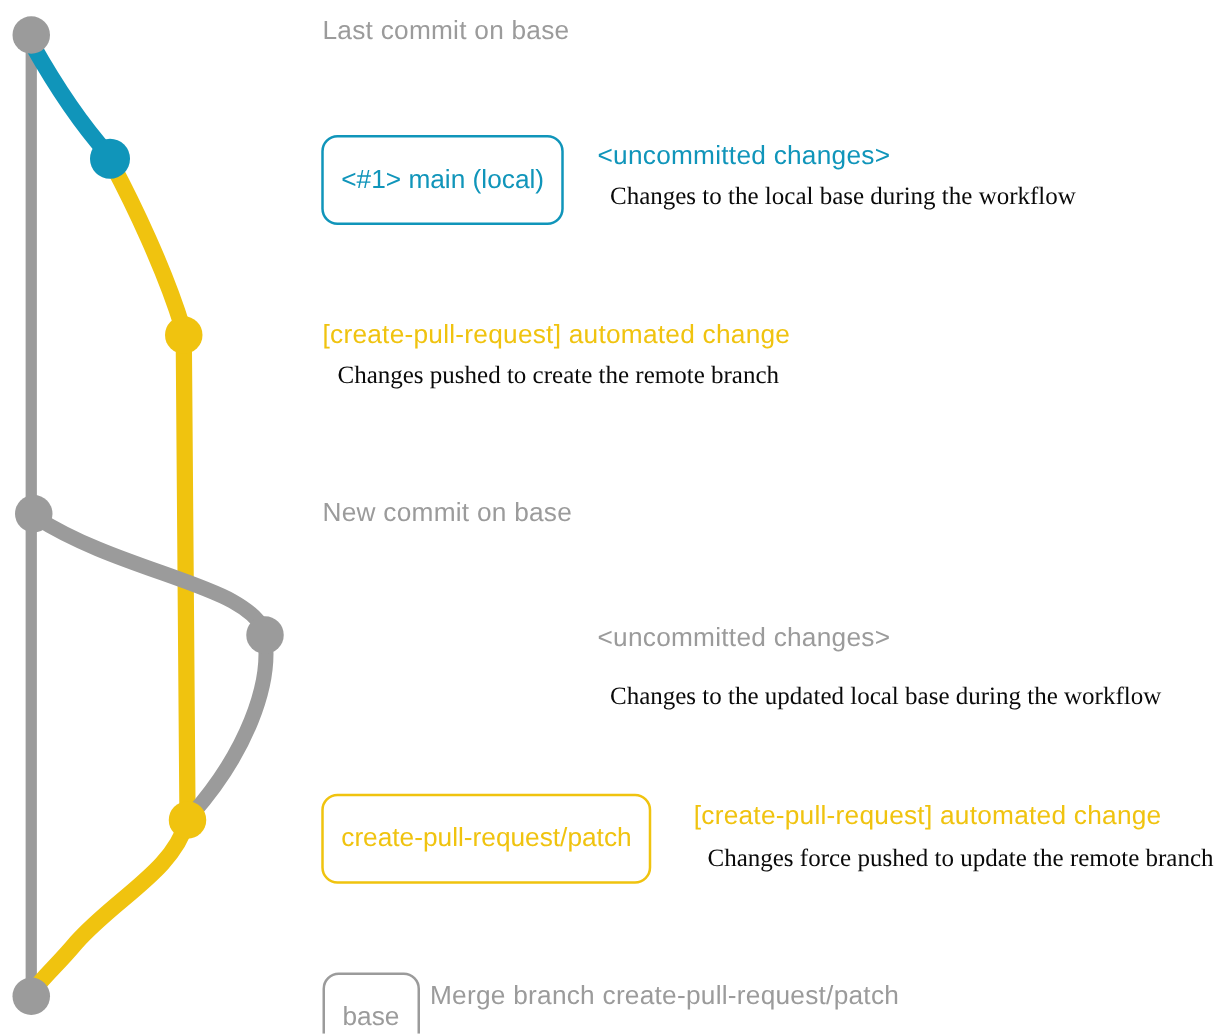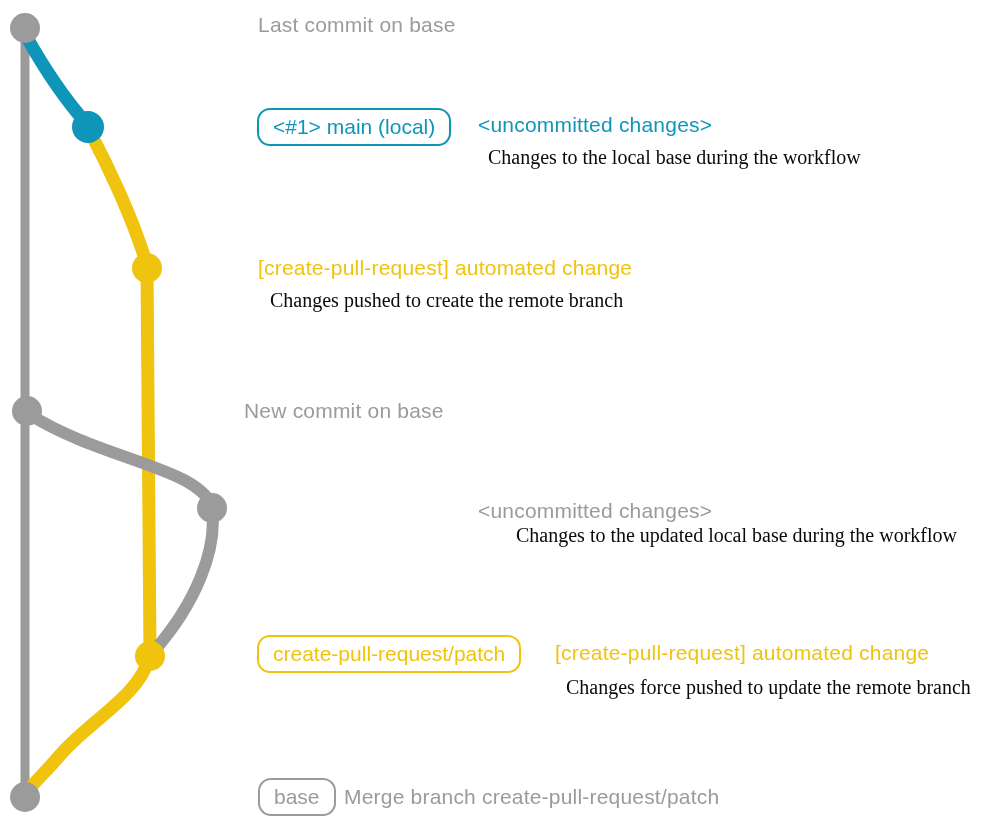--- a/index.html
+++ b/index.html
@@ -32,21 +32,21 @@
     font-size: 20px;
     color: var(--black);
   }
   .tag-box {
     position: absolute;
     display: inline-flex;
     align-items: center;
     justify-content: center;
     border: 2px solid;
     border-radius: 13px;
-    padding: 5px 14px;
+    padding: 22px 14px;
     font-size: 21px;
     background: #ffffff;
     white-space: nowrap;
   }
   .tag-teal   { border-color: var(--teal);   color: var(--teal); }
   .tag-gray   { border-color: var(--gray);   color: var(--gray); }
   .tag-yellow { border-color: var(--yellow); color: var(--yellow); }
 </style>
 </head>
 <body>
@@ -80,24 +80,24 @@
 
   <div class="label h t-gray" style="left:258px; top:13px;">Last commit on base</div>
 
   <div class="tag-box tag-teal" style="left:257px; top:108px;">&lt;#1&gt; main (local)</div>
   <div class="label h t-teal" style="left:478px; top:113px;">&lt;uncommitted changes&gt;</div>
   <div class="label serif" style="left:488px; top:146px;">Changes to the local base during the workflow</div>
 
   <div class="label h t-yellow" style="left:258px; top:256px;">[create-pull-request] automated change</div>
   <div class="label serif" style="left:270px; top:289px;">Changes pushed to create the remote branch</div>
 
-  <div class="label h t-gray" style="left:244px; top:399px;">New commit on base</div>
+  <div class="label h t-gray" style="left:258px; top:399px;">New commit on base</div>
 
   <div class="label h t-gray" style="left:478px; top:499px;">&lt;uncommitted changes&gt;</div>
-  <div class="label serif" style="left:488px; top:524px;margin-left:28px;">Changes to the updated local base during the workflow</div>
+  <div class="label serif" style="left:488px; top:546px;">Changes to the updated local base during the workflow</div>
 
   <div class="tag-box tag-yellow" style="left:257px; top:635px;">create-pull-request/patch</div>
   <div class="label h t-yellow" style="left:555px; top:641px;">[create-pull-request] automated change</div>
   <div class="label serif" style="left:566px; top:676px;">Changes force pushed to update the remote branch</div>
 
   <div class="tag-box tag-gray" style="left:258px; top:778px;">base</div>
   <div class="label h t-gray" style="left:344px; top:785px;">Merge branch create-pull-request/patch</div>
 
 </div>
 

